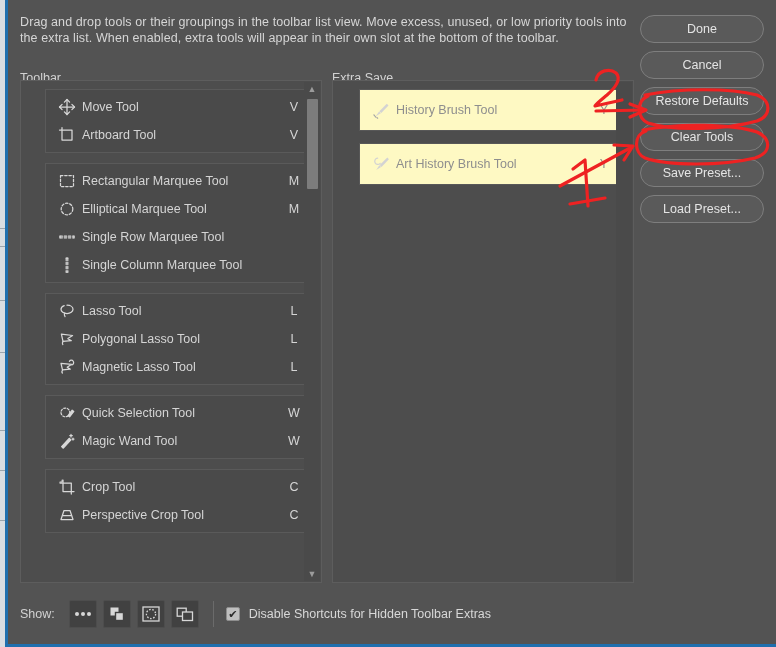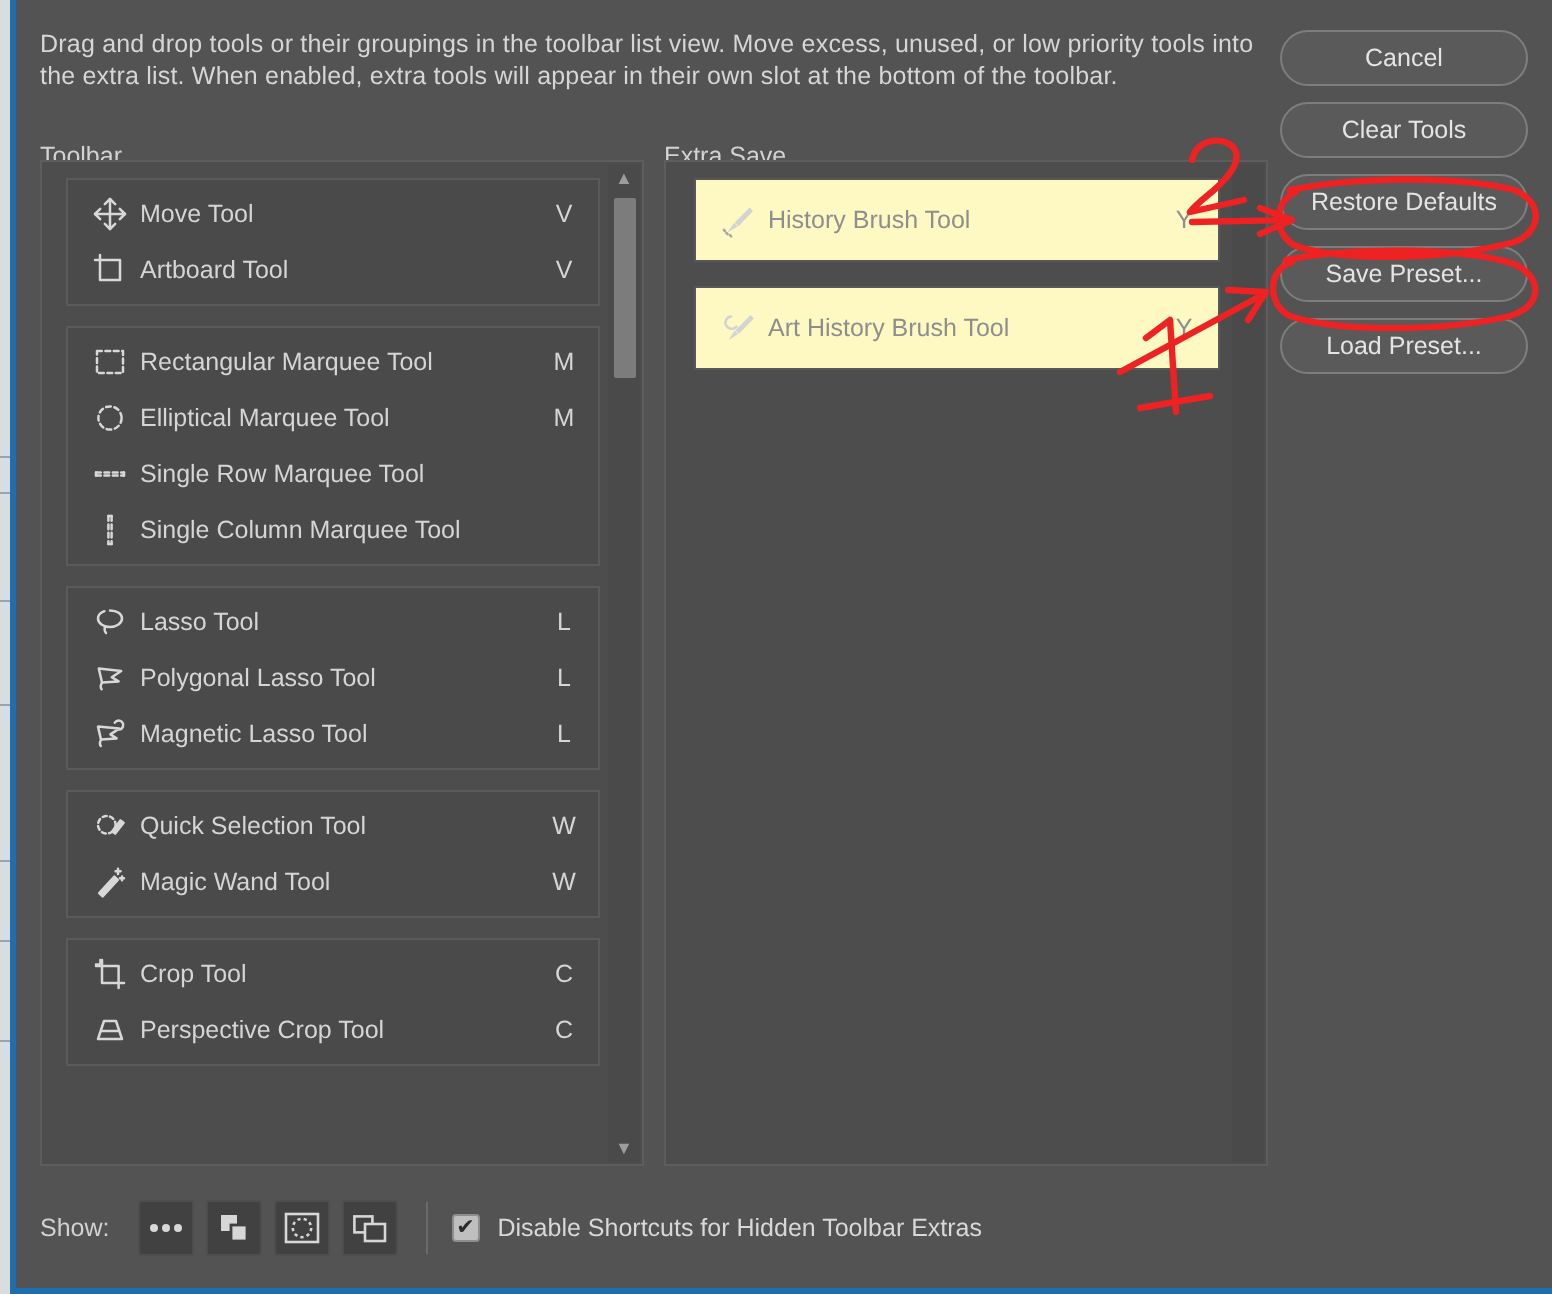--- a/index.html
+++ b/index.html
@@ -52,21 +52,21 @@
 
   
   .panel {
     position: absolute; top: 80px; height: 503px;
     background: #4d4d4d; border: 1px solid #5d5d5d;
   }
   #panel-toolbar { left: 12px; width: 302px; }
   #panel-extra   { left: 324px; width: 302px; }
 
   .list {
-    position: absolute; left: 4px; top: 0; bottom: 0;
+    position: absolute; left: 16px; top: 0; bottom: 0;
     overflow: hidden;
   }
   #list-toolbar { width: 283px; padding: 8px 0 0 0; }
   #list-extra   { width: 283px; padding: 8px 0 0 0; }
 
   .group {
     margin: 0 8px 10px 8px;
     border: 1px solid #5a5a5a;
     background: #4a4a4a;
     padding: 3px 0;
@@ -377,23 +377,24 @@
             </div>
           </div>
         </div>
       <div class="sbar" id="sbar-extra">
         <div class="arrow up"></div>
         <div class="arrow dn"></div>
       </div>
     </div>
 
     <div class="btncol">
+      <div class="btn">Done</div>
       <div class="btn">Cancel</div>
+      <div class="btn">Restore Defaults</div>
       <div class="btn">Clear Tools</div>
-      <div class="btn">Restore Defaults</div>
       <div class="btn">Save Preset...</div>
       <div class="btn">Load Preset...</div>
     </div>
 
     <div class="footer">
       <span class="show-lbl">Show:</span>
 
       <div class="tgl">
         <svg width="18" height="6" viewBox="0 0 18 6">
           <circle cx="3" cy="3" r="2" fill="#d7d7d7"></circle>

